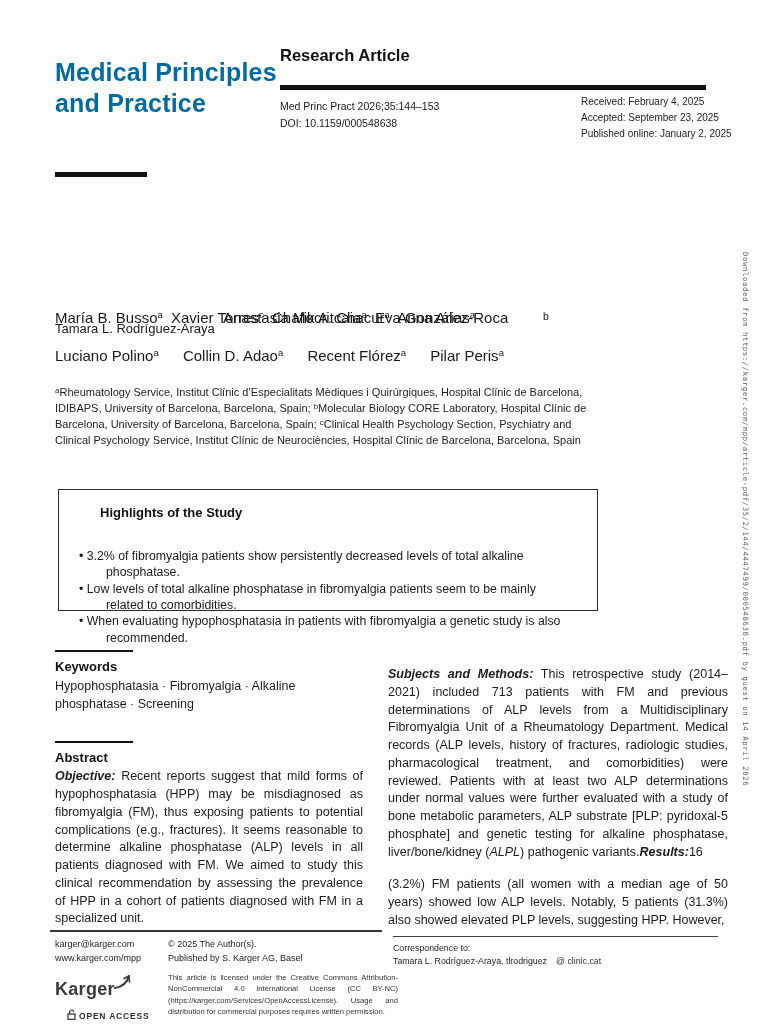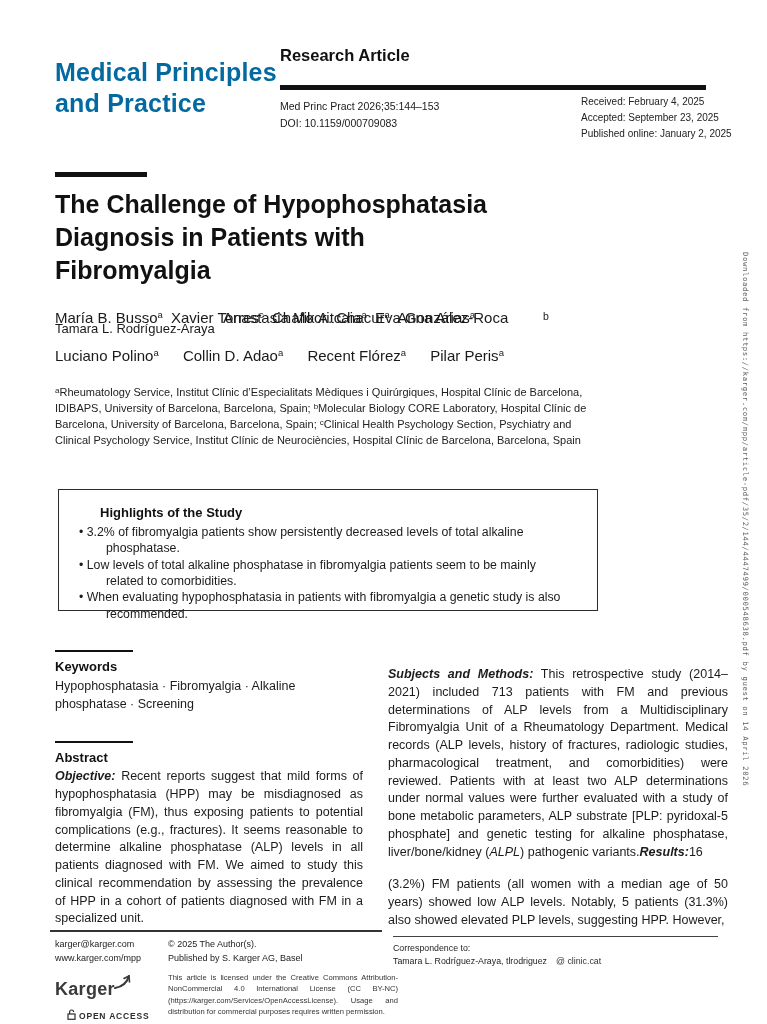--- a/index.html
+++ b/index.html
@@ -59,21 +59,21 @@
     font-size: 11px; line-height: 1.47; color: #222;
   }
   .affiliations .asup { font-size: 8px; vertical-align: 3px; }
   
   .highlights-box {
     position: absolute; left: 58px; top: 489px; width: 540px; height: 122px;
     border: 1.5px solid #2b2b2b; background: #fff;
     padding: 15px 36px 10px 10px;
   }
   .highlights-title { font-size: 13px; font-weight: bold; margin-left: 31px; color: #111; }
-  .highlights-list { list-style: none; margin-top: 4px; }
+  .highlights-list { list-style: none; margin-top: 28px; }
   .highlights-list li {
     font-size: 12.3px; line-height: 1.33; color: #1c1c1c;
     padding-left: 37px; text-indent: -27px;
   }
   .highlights-list li::before { content: "• "; }
   
   .col-left  { position: absolute; left: 55px;  top: 650px; width: 308px; }
   .col-right { position: absolute; left: 388px; top: 666px; width: 340px; }
   .mini-rule { width: 78px; height: 2px; background: #111; margin-bottom: 7px; }
   .sec-heading { font-size: 13px; font-weight: bold; color: #111; margin-bottom: 3px; }
@@ -116,34 +116,29 @@
 <div class="page">
 
   <div class="journal-name">
     <div>Medical Principles</div>
     <div>and Practice</div>
   </div>
   <div class="article-type">Research Article</div>
   <div class="header-rule"></div>
   <div class="citation-block">
     <div>Med Princ Pract 2026;35:144–153</div>
-    <div>DOI: 10.1159/000709083</div>
+    <div>DOI: 10.1159/000548638</div>
   </div>
   <div class="dates-block">
     <div>Received: February 4, 2025</div>
     <div>Accepted: September 23, 2025</div>
     <div>Published online: January 2, 2025</div>
   </div>
 
   <div class="title-accent-bar"></div>
-  <h1 class="article-title">
-    <div>The Challenge of Hypophosphatasia</div>
-    <div>Diagnosis in Patients with</div>
-    <div>Fibromyalgia</div>
-  </h1>
 
   <div class="authors-row1">
     <span class="author">Tamara L. Rodríguez-Araya</span>
   </div>
 
   <div class="authors-row2">
     <span class="layer1">
       <span class="author"><span>María B. Busso</span><span class="sup">a</span></span>
       <span class="author"><span>Xavier Torres</span><span class="sup">c</span></span>
       <span class="author"><span>Chafik A. Chacur</span><span class="sup">a</span></span>

